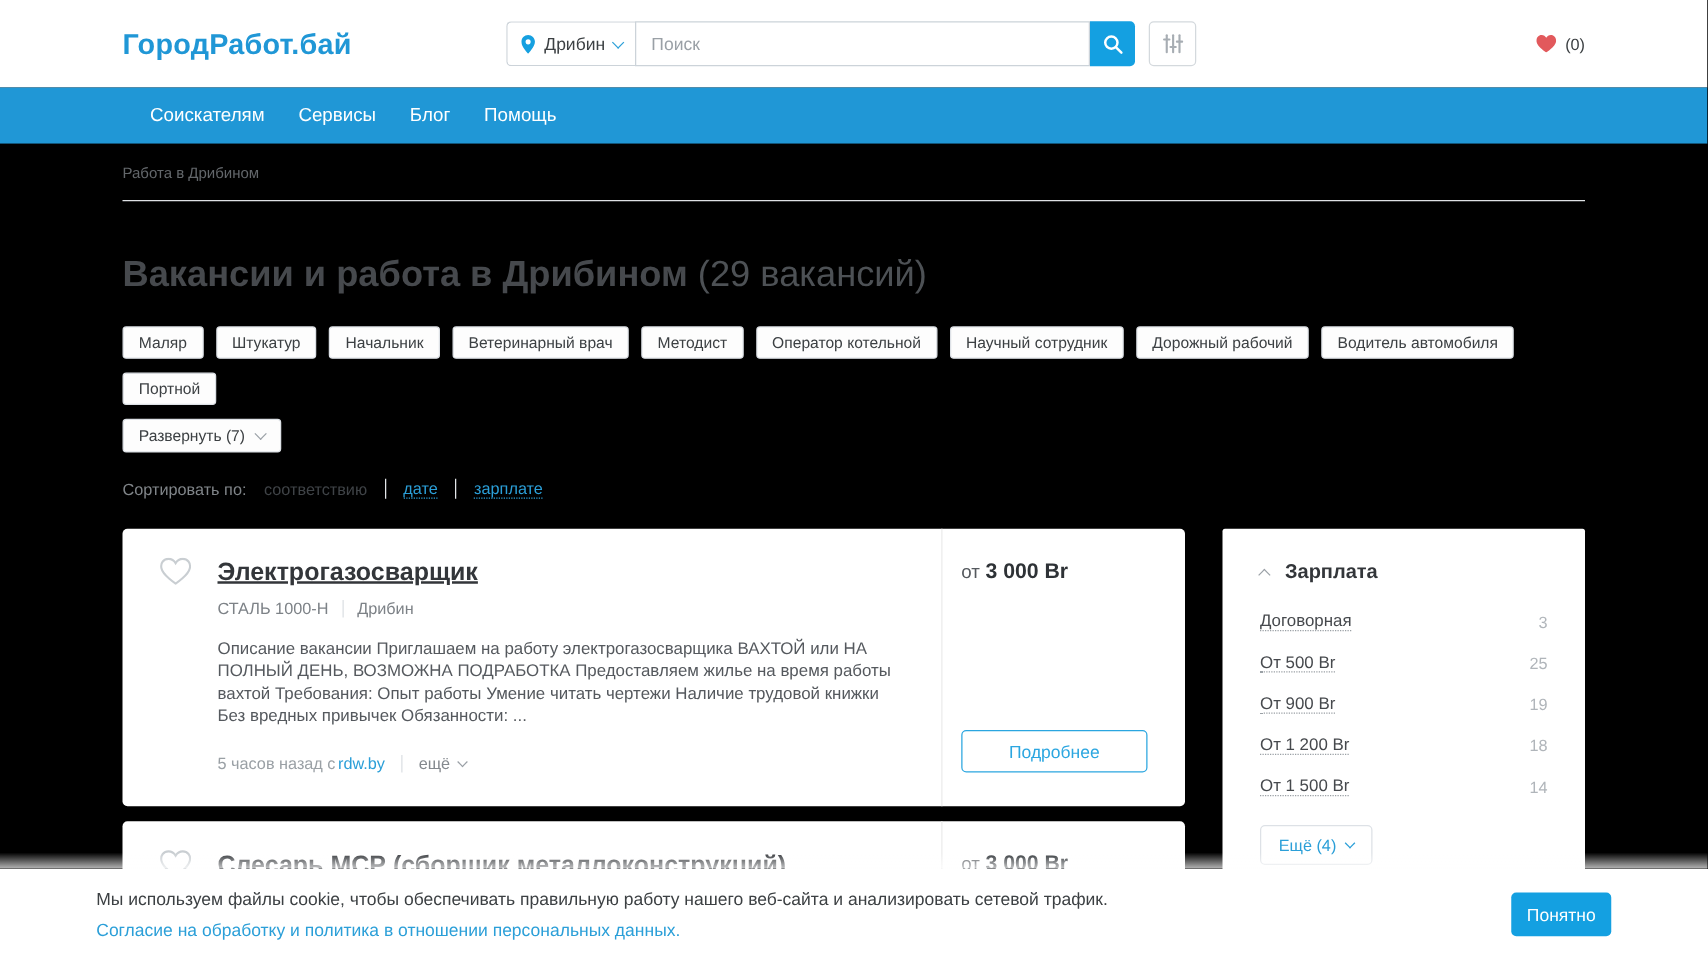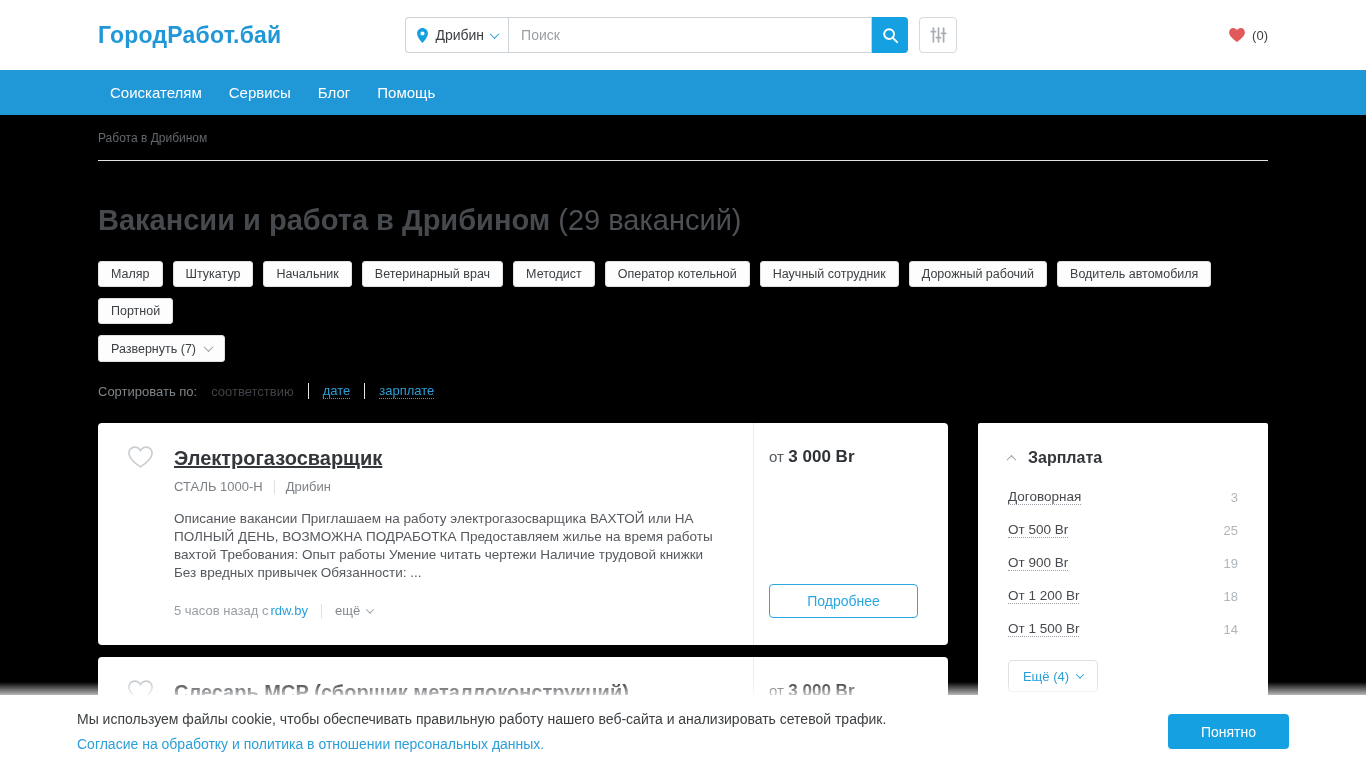--- a/index.html
+++ b/index.html
@@ -23,21 +23,21 @@
     display:flex; align-items:center; justify-content:center; cursor:pointer; }
   .filter-btn { width:38px; height:36px; margin-left:11px; background:#fff; border:1px solid #d4d9dd;
     border-radius:4px; display:flex; align-items:center; justify-content:center; cursor:pointer; }
   .favorites { margin-left:auto; display:flex; align-items:center; gap:7px; cursor:pointer; }
   .favorites .fav-count { font-size:13px; color:#3c4043; }
 
   
   .nav { background:#2097d6; height:45px; }
   .nav .container { display:flex; align-items:center; height:100%; gap:27px; }
   .nav a { color:#fff; font-size:15px; text-decoration:none; cursor:pointer; }
-  .nav a:first-child { margin-left:12px; }
+  .nav a:first-child { margin-left:22px; }
 
   
   .content { background:#000; padding-top:16px; }
   .breadcrumb { font-size:12px; color:#63676b; }
   .crumb-divider { border-bottom:1px solid #dfe2e5; margin-top:15px; }
   h1.page-title { margin-top:43px; font-size:29px; color:#46494d; font-weight:bold; }
   h1.page-title .count { font-weight:normal; color:#4d5155; }
 
   .chips { margin-top:24px; display:flex; flex-wrap:wrap; gap:11px 10px; }
   .chip { height:26px; display:inline-flex; align-items:center; padding:0 12px; background:#fdfdfd;
@@ -93,21 +93,21 @@
   .chev.up { transform:rotate(-135deg) translate(-1px,-1px); }
   .chev.blue { border-color:#2b9fd8; }
 
   
   .fade-band { position:fixed; left:0; right:0; bottom:73px; height:13px; z-index:49;
     background:linear-gradient(to bottom, rgba(255,255,255,0), rgba(255,255,255,0.72)); pointer-events:none; }
   .cookie-bar { position:fixed; left:0; right:0; bottom:0; height:73px; background:#fff; z-index:50;
     display:flex; align-items:center; padding:0 77px; }
   .cookie-text { font-size:14px; color:#3c4043; line-height:25px; }
   .cookie-text a { color:#2b9fd8; text-decoration:none; cursor:pointer; }
-  .cookie-ok { margin-left:auto; width:121px; height:35px; background:#14a0e1; color:#fff; border:none;
+  .cookie-ok { margin-left:auto; width:80px; height:35px; background:#14a0e1; color:#fff; border:none;
     border-radius:4px; font-size:14px; cursor:pointer; font-family:inherit; }
 </style>
 </head>
 <body>
 
 <div class="header">
   <div class="container">
     <div class="logo">ГородРабот.бай</div>
 
     <div class="search-group">

